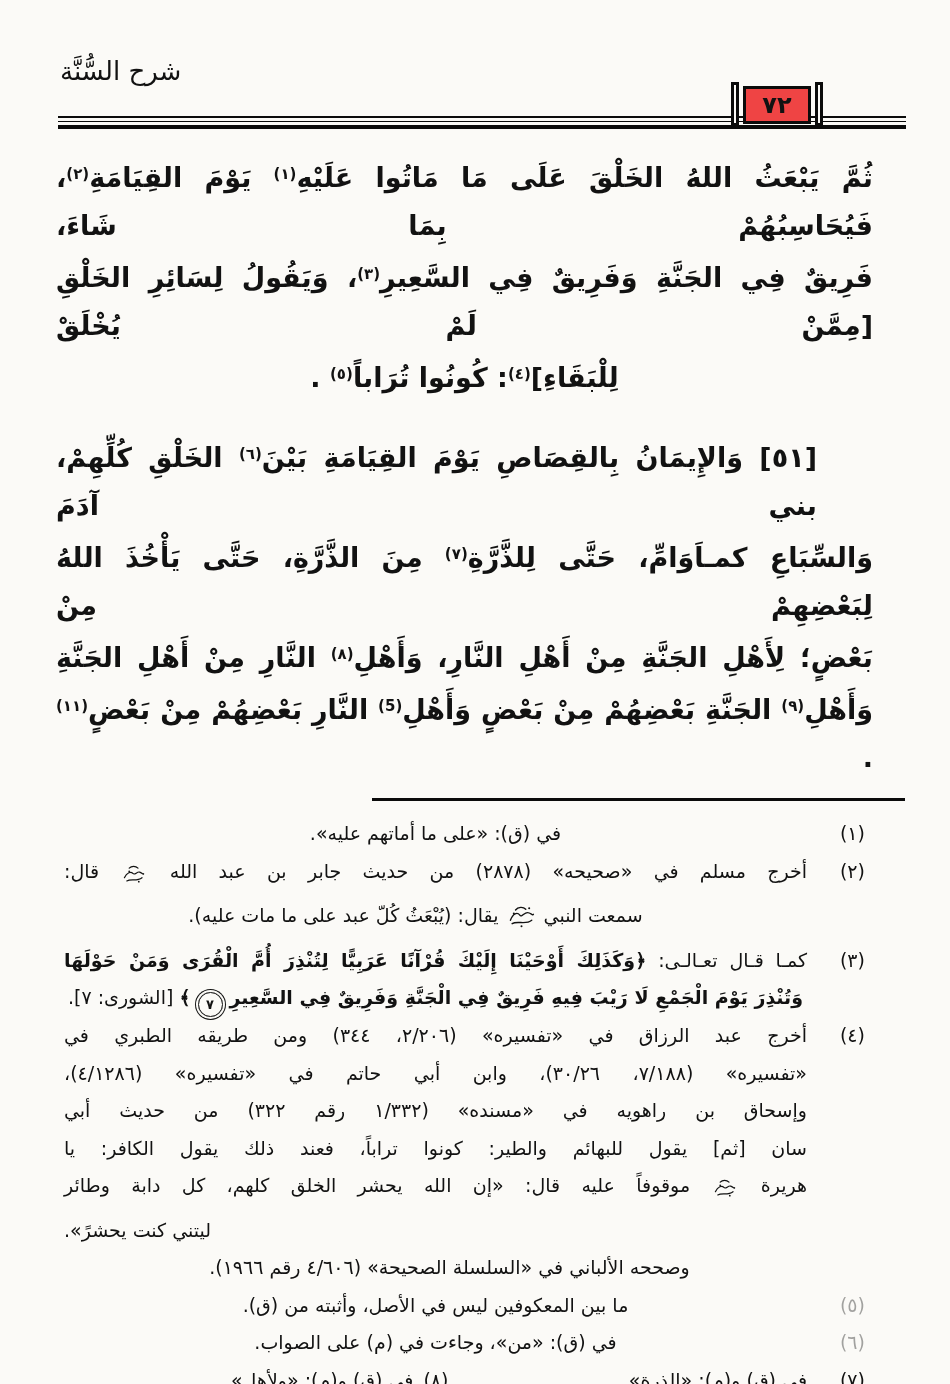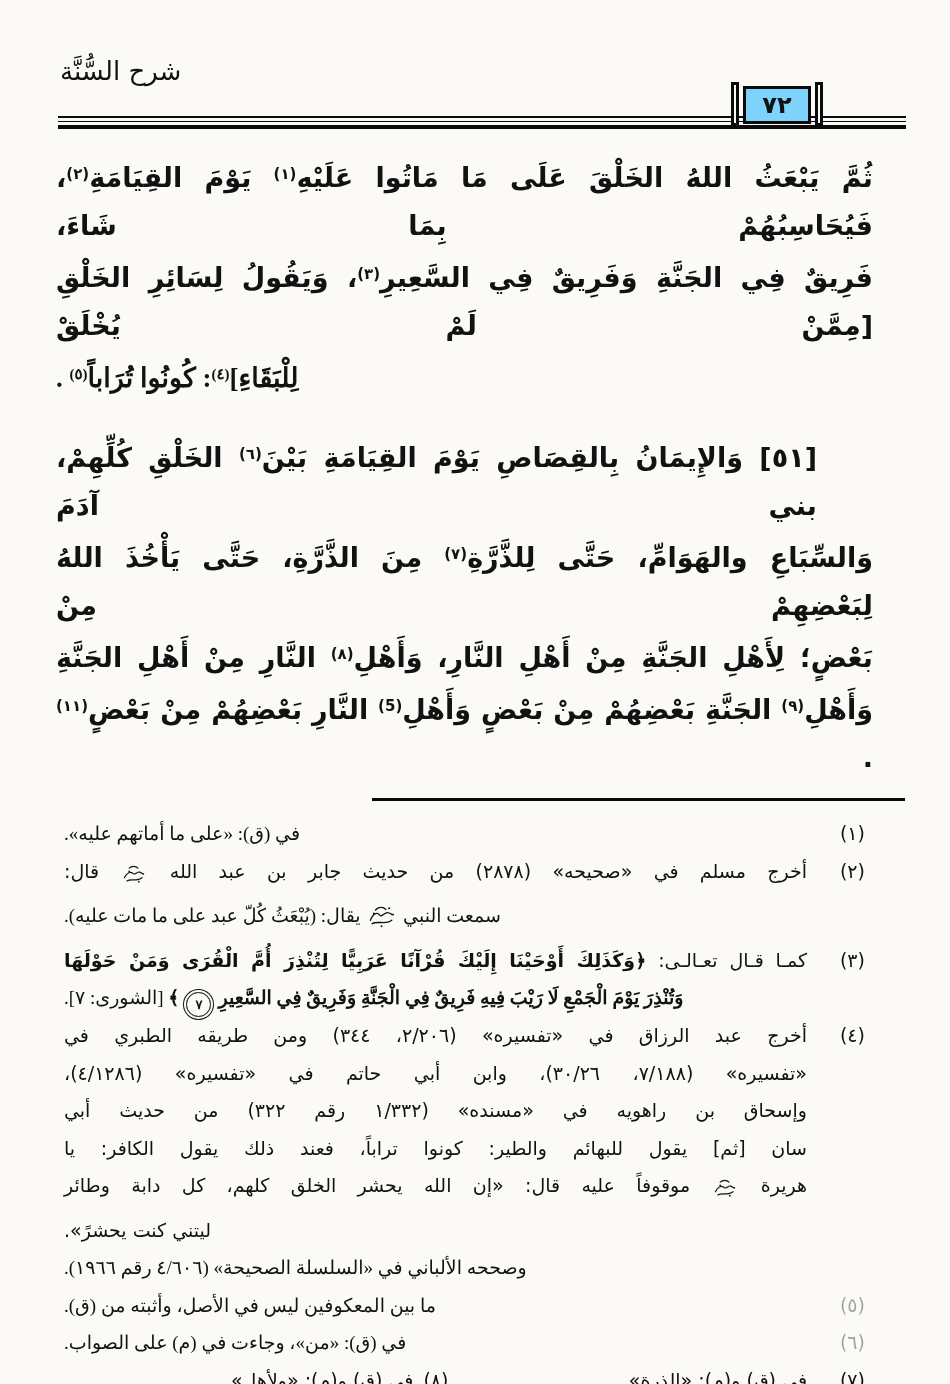--- a/index.html
+++ b/index.html
@@ -19,33 +19,33 @@
   .rule.r2{top:121px;height:1px;}
   .rule.r3{top:125px;height:4px;}
   .pn-bar{
     position:absolute;top:82px;width:8px;height:44px;
     background:#fbfaf7;border:3px solid #0b0b0b;box-sizing:border-box;z-index:2;
   }
   .pn-bar.b1{left:731px;}
   .pn-bar.b2{left:815px;}
   .pn-box{
     position:absolute;left:743px;top:86px;width:68px;height:38px;
-    background:#7dd3fc;border:3px solid #0b0b0b;box-sizing:border-box;
+    background:#ef4444;border:3px solid #0b0b0b;box-sizing:border-box;
     display:flex;align-items:center;justify-content:center;
     font-size:24px;font-weight:700;z-index:3;
   }
   
   .main{
     padding:0 77px 0 56px;
     font-size:27px;line-height:48px;font-weight:700;
   }
   .paragraph + .paragraph{margin-top:28px;}
   .line{min-height:48px;}
   .line.j{text-align:justify;text-align-last:justify;}
-  .line.r{text-align:left;font-family:Liberation Serif, serif;}
+  .line.r{text-align:center;}
   .line.l{text-align:left;}
   .sup{font-size:15px;vertical-align:8px;font-weight:700;letter-spacing:0;}
   
   .fn-divider{
     height:3px;background:#0b0b0b;width:533px;
     margin:16px 45px 14px auto;
   }
   .footnotes{
     padding:0 85px 0 64px;
     font-size:19px;line-height:37.5px;font-weight:400;
@@ -93,21 +93,21 @@
   </div>
 
   <div class="main">
       <div class="paragraph">
         <div class="line j"><span class="t">ثُمَّ يَبْعَثُ اللهُ الخَلْقَ عَلَى مَا مَاتُوا عَلَيْهِ</span><span class="sup">(١)</span><span class="t"> يَوْمَ القِيَامَةِ</span><span class="sup">(٢)</span><span class="t">، فَيُحَاسِبُهُمْ بِمَا شَاءَ،</span></div>
         <div class="line j"><span class="t">فَرِيقٌ فِي الجَنَّةِ وَفَرِيقٌ فِي السَّعِيرِ</span><span class="sup">(٣)</span><span class="t">، وَيَقُولُ لِسَائِرِ الخَلْقِ [مِمَّنْ لَمْ يُخْلَقْ</span></div>
         <div class="line r"><span class="t">لِلْبَقَاءِ]</span><span class="sup">(٤)</span><span class="t">: كُونُوا تُرَاباً</span><span class="sup">(٥)</span><span class="t"> .</span></div>
       </div>
       <div class="paragraph">
         <div class="line j" style="padding-right: 56px;"><span class="t">[٥١] وَالإِيمَانُ بِالقِصَاصِ يَوْمَ القِيَامَةِ بَيْنَ</span><span class="sup">(٦)</span><span class="t"> الخَلْقِ كُلِّهِمْ، بني آدَمَ</span></div>
-        <div class="line j"><span class="t">وَالسِّبَاعِ والهَوَامِّ، حَتَّى لِلذَّرَّةِ</span><span class="sup">(٧)</span><span class="t"> مِنَ الذَّرَّةِ، حَتَّى يَأْخُذَ اللهُ لِبَعْضِهِمْ مِنْ</span></div>
+        <div class="line j"><span class="t">وَالسِّبَاعِ كمـاَوَامِّ، حَتَّى لِلذَّرَّةِ</span><span class="sup">(٧)</span><span class="t"> مِنَ الذَّرَّةِ، حَتَّى يَأْخُذَ اللهُ لِبَعْضِهِمْ مِنْ</span></div>
         <div class="line j"><span class="t">بَعْضٍ؛ لِأَهْلِ الجَنَّةِ مِنْ أَهْلِ النَّارِ، وَأَهْلِ</span><span class="sup">(٨)</span><span class="t"> النَّارِ مِنْ أَهْلِ الجَنَّةِ</span></div>
         <div class="line j"><span class="t">وَأَهْلِ</span><span class="sup">(٩)</span><span class="t"> الجَنَّةِ بَعْضِهُمْ مِنْ بَعْضٍ وَأَهْلِ</span><span class="sup">(5)</span><span class="t"> النَّارِ بَعْضِهُمْ مِنْ بَعْضٍ</span><span class="sup">(١١)</span><span class="t"> .</span></div>
       </div>
     </div>
 
   <div class="fn-divider"></div>
 
   <div class="footnotes">
       <div class="fn">
         <span class="fn-marker">(١)</span>

